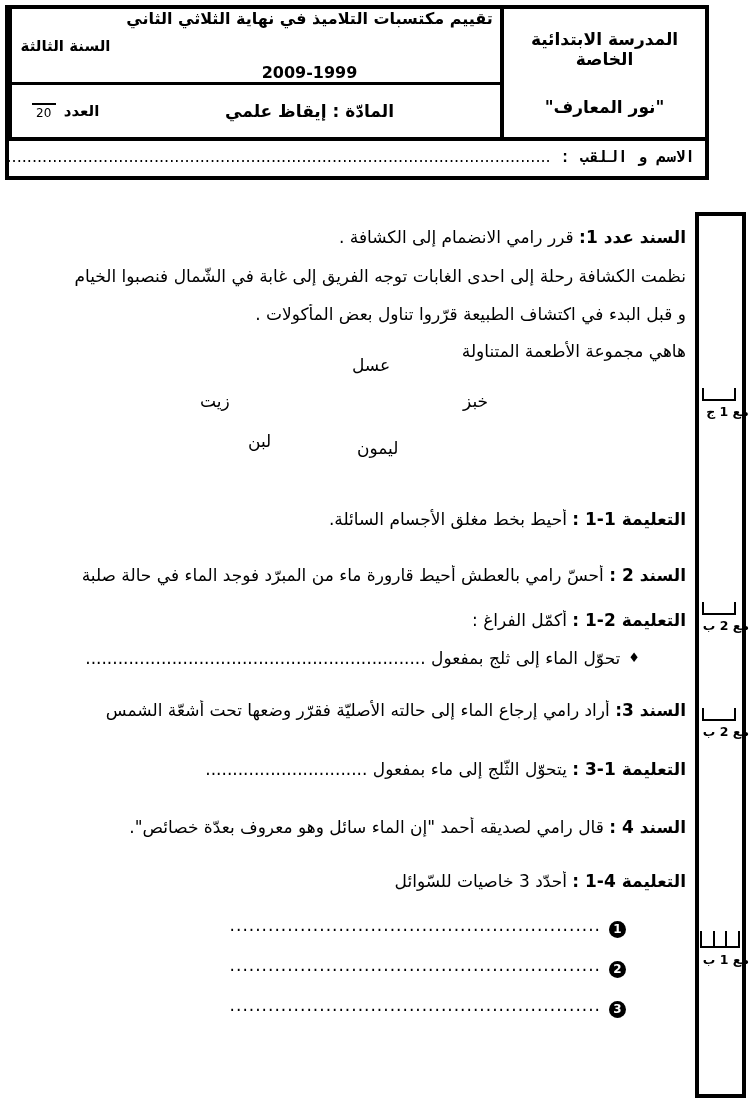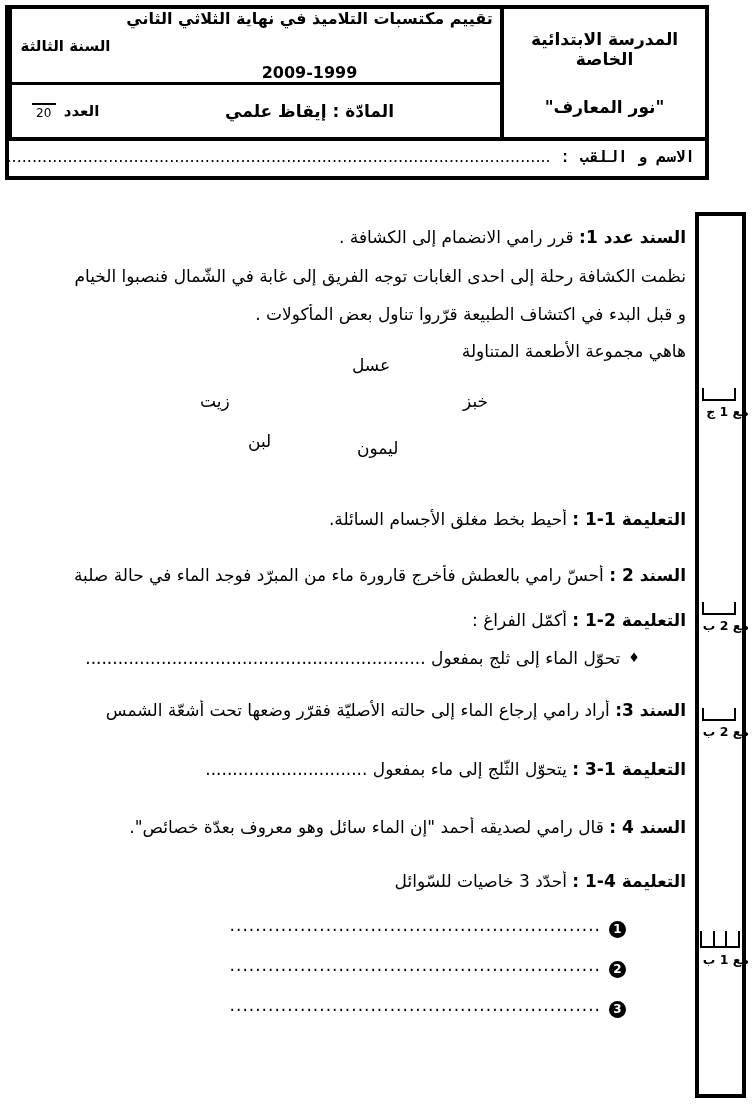--- a/index.html
+++ b/index.html
@@ -122,21 +122,21 @@
   <span class="food" style="top:391px; left:463px;">خبز</span>
   <span class="food" style="top:391px; left:200px;">زيت</span>
   <span class="food" style="top:430px; left:357px;margin-top:8px;">ليمون</span>
   <span class="food" style="top:431px; left:248px;">لبن</span>
 
   <div class="p" style="top:487px;">
     <b>التعليمة 1-1 :</b><span> أحيط بخط مغلق الأجسام السائلة.</span>
   </div>
 
   <div class="p" style="top:543px;">
-    <b>السند 2 :</b><span> أحسّ رامي بالعطش فأخرج قارورة ماء من المبرّد فوجد الماء في حالة صلبة</span>
+    <b>السند 2 :</b><span> أحسّ رامي بالعطش أحيط قارورة ماء من المبرّد فوجد الماء في حالة صلبة</span>
   </div>
   <div class="p" style="top:588px;">
     <b>التعليمة 2-1 :</b><span> أكمّل الفراغ :</span>
   </div>
   <div class="p" style="top:626px; right:112px; left:85px;">
     <span class="bullet-diamond">♦</span><span>تحوّل الماء إلى ثلج بمفعول </span><span class="dots">................................................................................</span>
   </div>
 
   <div class="p" style="top:678px;">
     <b>السند 3:</b><span> أراد رامي إرجاع الماء إلى حالته الأصليّة فقرّر وضعها تحت أشعّة الشمس</span>

